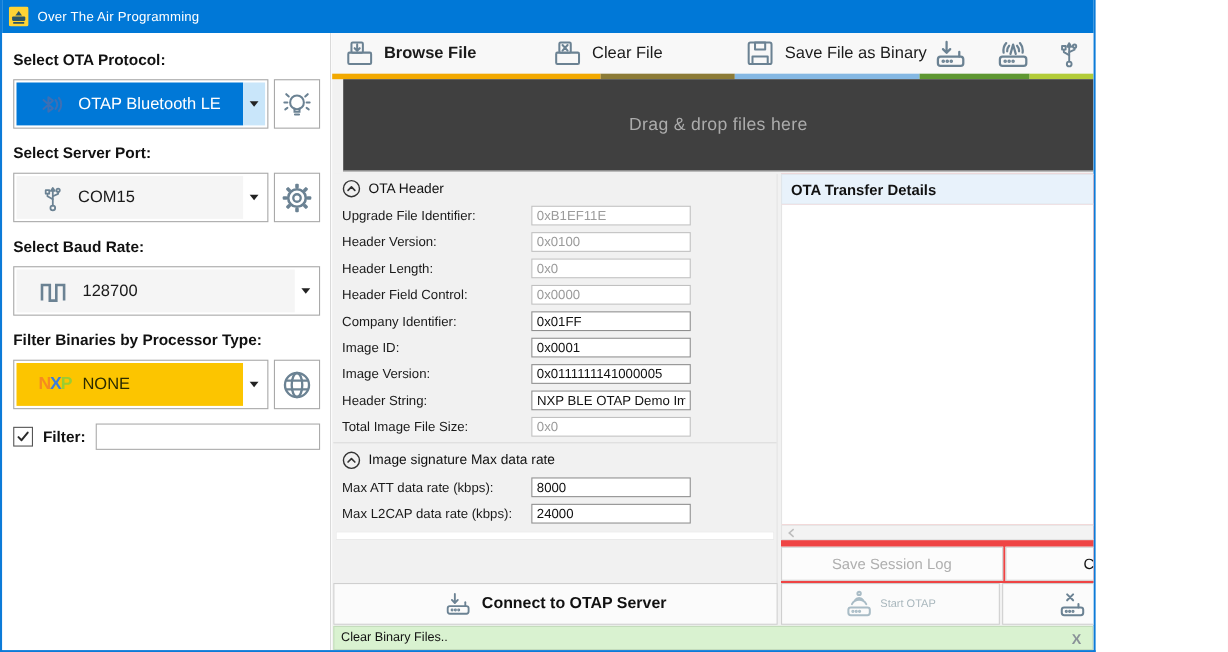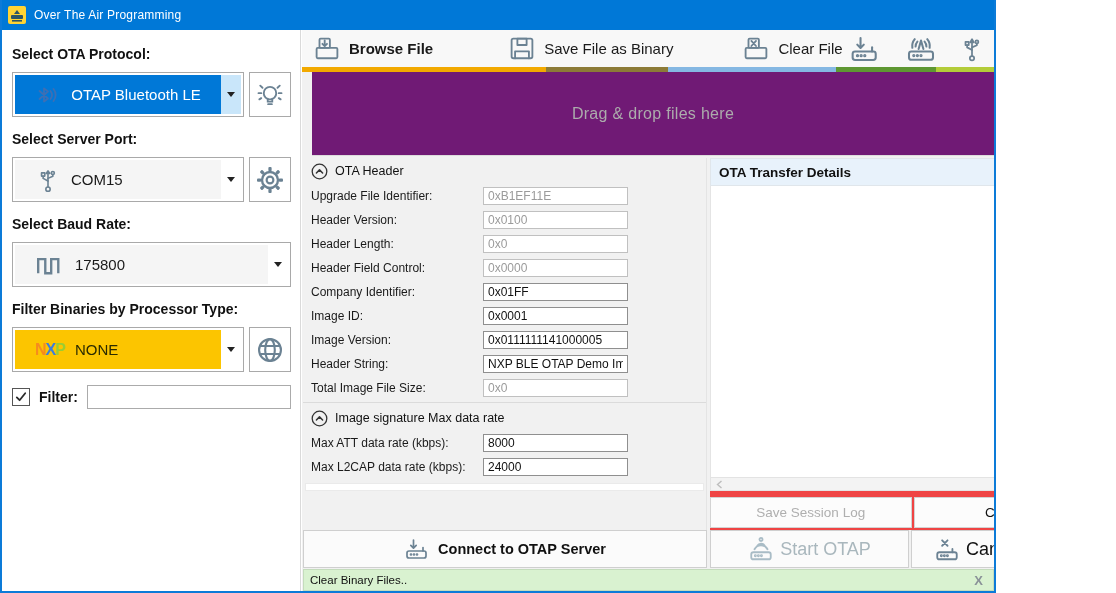--- a/index.html
+++ b/index.html
@@ -41,21 +41,21 @@
   .main{position:absolute;left:300px;top:30px;right:0;bottom:0;background:#F1F1F1;}
   .toolbar{position:absolute;left:0;top:0;right:0;height:37px;background:#F8F8F8;
            display:flex;align-items:center;}
   .tb-btn{display:flex;align-items:center;gap:7px;height:37px;padding:0 6px;cursor:pointer;}
   .tb-label{font-size:15px;color:#1a1a1a;white-space:nowrap;}
   .tb-label.bold{font-weight:700;}
   .tb-right{margin-left:auto;display:flex;align-items:center;gap:20px;padding-right:14px;}
   .tb-icon-btn{display:flex;align-items:center;justify-content:center;cursor:pointer;}
   .stripe{position:absolute;left:0;top:37px;right:0;height:5px;display:flex;}
   .stripe div{height:100%;}
-  .dropzone{position:absolute;left:10px;top:42px;right:0;height:83px;background:#701a75;
+  .dropzone{position:absolute;left:10px;top:42px;right:0;height:83px;background:#404040;
             border-bottom:1px solid #DCDCDC;display:flex;align-items:center;justify-content:center;}
   .drop-text{color:#ACACAC;font-size:16px;font-weight:300;letter-spacing:.3px;}
   
   .form-panel{position:absolute;left:1px;top:128px;width:404px;height:372px;background:#F1F1F1;
               box-sizing:border-box;border-right:1px solid #E4E4E4;}
   .sec-head{height:26px;display:flex;align-items:center;gap:7px;padding-left:8px;}
   .sec-title{font-size:12.5px;font-weight:400;color:#111;}
   .frow{height:24px;display:flex;align-items:center;padding-left:8px;}
   .flabel{font-size:12px;color:#1a1a1a;width:172px;flex:none;white-space:nowrap;}
   .finput{width:145px;height:18px;border:1px solid #8F8F8F;background:#fff;font-size:12px;
@@ -74,21 +74,21 @@
   .tp-scroll{height:14px;background:#F3F3F3;border:1px solid #E3E3E3;box-sizing:border-box;
              display:flex;align-items:center;justify-content:space-between;padding:0 5px;}
   .tp-logbtns{margin-top:6px;display:flex;gap:2px;}
   .log-btn{flex:1;height:31px;background:#FCFCFC;border:1px solid #D3D3D3;box-sizing:border-box;
            display:flex;align-items:center;justify-content:center;font-size:13.5px;color:#111;cursor:pointer;}
   .log-btn.disabled{color:#AFAFAF;}
   
   .actions{position:absolute;left:1px;top:500px;right:0;height:39px;}
   .act-btn{position:absolute;top:0;height:38px;background:#FBFBFB;border:1px solid #CFCFCF;
            box-sizing:border-box;display:flex;align-items:center;justify-content:center;gap:6px;
-           font-size:18px;color:#111;cursor:pointer;}
+           font-size:10px;color:#111;cursor:pointer;}
   .act-btn .txt{white-space:nowrap;}
   .act-connect{left:0;width:404px;font-weight:700;font-size:14.5px;}
   .act-start{left:407px;width:199px;color:#A9B7BD;}
   .act-cancel{left:608px;width:205px;}
   
   .statusbar{position:absolute;left:1px;top:539px;right:0;height:22px;background:#D9F2D0;
              border:1px solid #C4DCBC;box-sizing:border-box;display:flex;align-items:center;padding:0 6px;}
   .status-text{font-size:11.5px;color:#111;}
   .status-x{margin-left:auto;font-size:13px;font-weight:700;color:#8A9298;padding:0 4px;cursor:pointer;}
   svg{display:block;}
@@ -198,21 +198,21 @@
 
     <div class="side-label">Select Baud Rate:</div>
     <div class="side-row">
       <div class="combo">
         <div class="combo-fill plain">
           <span>
             <svg width="30" height="26" viewBox="0 0 24 22" fill="none" stroke="#6B8293" stroke-width="2" stroke-linejoin="miter">
               <path d="M2 18 V6 H8 V18 H13 V6 H19 V18"></path>
             </svg>
           </span>
-          <span class="combo-text">175800</span>
+          <span class="combo-text">128700</span>
         </div>
         <div class="combo-arrow">
             <span class="caret"></span>
           </div>
       </div>
     </div>
 
     <div class="side-label">Filter Binaries by Processor Type:</div>
     <div class="side-row">
       <div class="combo">
@@ -254,39 +254,39 @@
       <div class="tb-btn" style="margin-left:4px;">
         <span>
           <svg width="30" height="28" viewBox="0 0 26 24" fill="none" stroke="#6B8293" stroke-width="1.6" stroke-linecap="round" stroke-linejoin="round">
             <rect x="4" y="11" width="18" height="9" rx="1"></rect>
             <rect x="6.5" y="3" width="9" height="8" rx="1" fill="#F8F8F8"></rect>
             <path d="M11 4.5 V9 M9 7.5 L11 9.6 L13 7.5"></path>
           </svg>
         </span>
         <span class="tb-label bold">Browse File</span>
       </div>
+      <div class="tb-btn" style="margin-left:56px;">
+        <span>
+          <svg width="30" height="28" viewBox="0 0 26 24" fill="none" stroke="#6B8293" stroke-width="1.6" stroke-linecap="round" stroke-linejoin="round">
+            <rect x="4" y="11" width="18" height="9" rx="1"></rect>
+            <rect x="6.5" y="3" width="9" height="8" rx="1" fill="#F8F8F8"></rect>
+            <path d="M9 5 L13 9.4 M13 5 L9 9.4"></path>
+          </svg>
+        </span>
+        <span class="tb-label">Clear File</span>
+      </div>
       <div class="tb-btn" style="margin-left:62px;">
         <span>
           <svg width="30" height="28" viewBox="0 0 26 24" fill="none" stroke="#6B8293" stroke-width="1.6" stroke-linecap="round" stroke-linejoin="round">
             <rect x="4" y="3" width="18" height="17" rx="1.5"></rect>
             <rect x="9" y="3" width="8" height="5.5"></rect>
             <path d="M7 20 V14 H19 V20"></path>
           </svg>
         </span>
         <span class="tb-label">Save File as Binary</span>
-      </div>
-      <div class="tb-btn" style="margin-left:56px;">
-        <span>
-          <svg width="30" height="28" viewBox="0 0 26 24" fill="none" stroke="#6B8293" stroke-width="1.6" stroke-linecap="round" stroke-linejoin="round">
-            <rect x="4" y="11" width="18" height="9" rx="1"></rect>
-            <rect x="6.5" y="3" width="9" height="8" rx="1" fill="#F8F8F8"></rect>
-            <path d="M9 5 L13 9.4 M13 5 L9 9.4"></path>
-          </svg>
-        </span>
-        <span class="tb-label">Clear File</span>
       </div>
 
       <div class="tb-right">
         <span class="tb-icon-btn">
           <svg width="34" height="30" viewBox="0 0 28 24" fill="none" stroke="#6B8293" stroke-width="1.7" stroke-linecap="round" stroke-linejoin="round">
             <rect x="3" y="14" width="19" height="7" rx="2"></rect>
             <circle cx="7" cy="17.5" r="0.5" fill="#6B8293"></circle>
               <circle cx="10" cy="17.5" r="0.5" fill="#6B8293"></circle>
               <circle cx="13" cy="17.5" r="0.5" fill="#6B8293"></circle>
             <path d="M9.5 3 V11 M6.8 8.4 L9.5 11.2 L12.2 8.4"></path>

